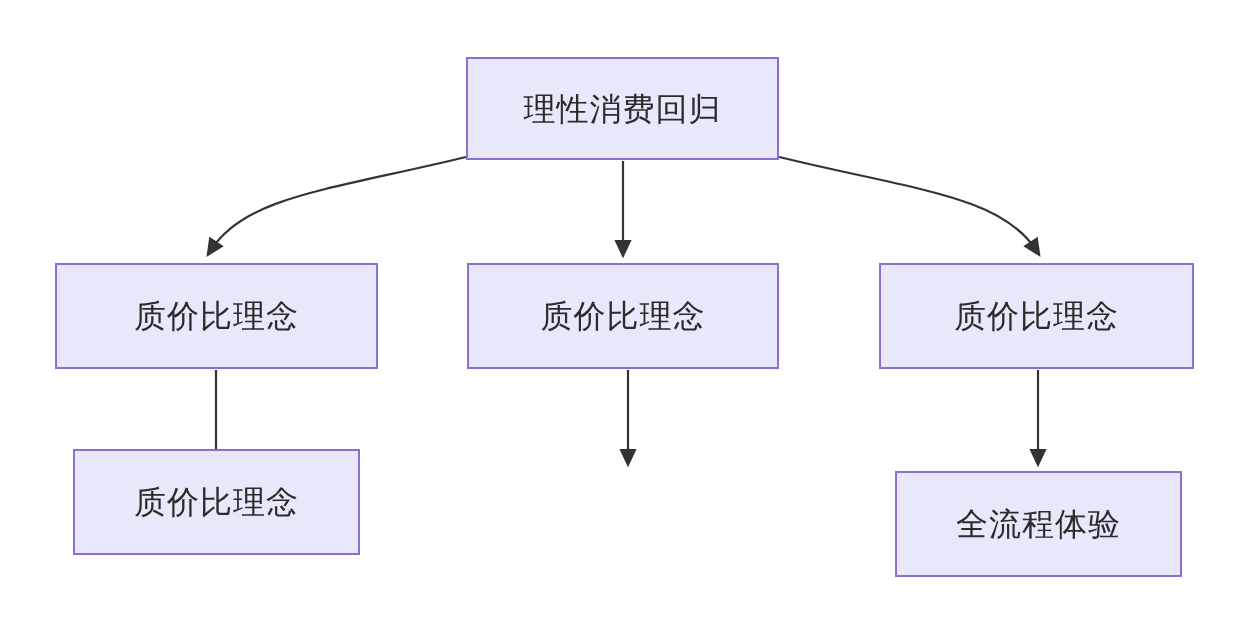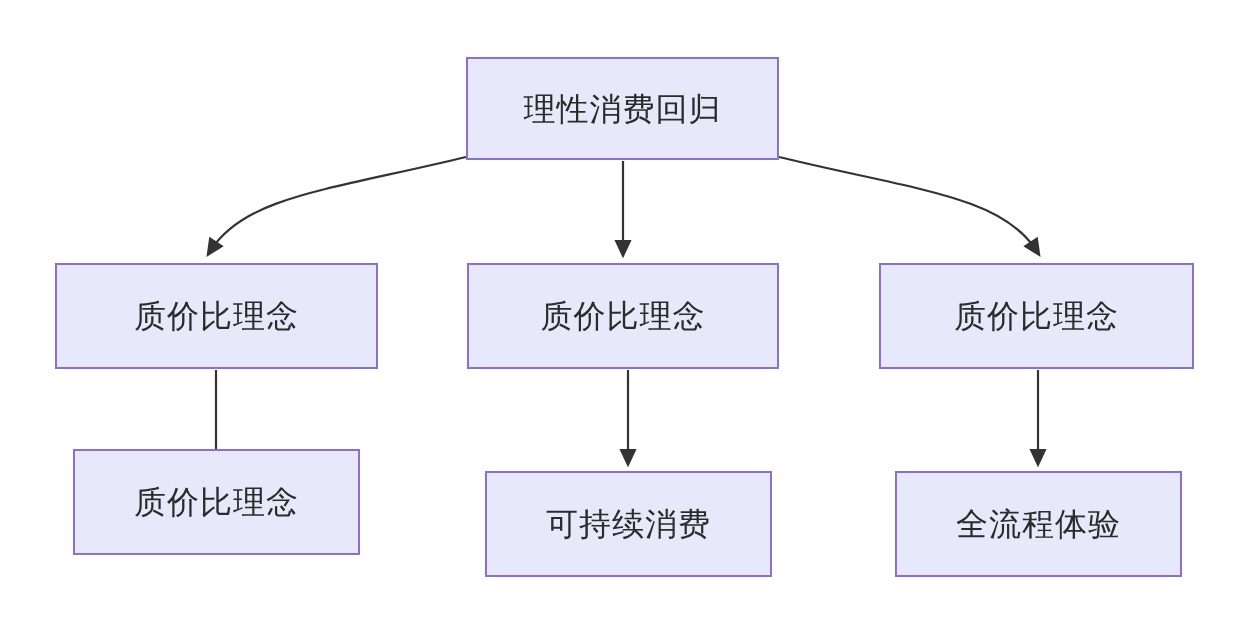--- a/index.html
+++ b/index.html
@@ -93,21 +93,18 @@
   </div>
 
   <div class="node" id="node-exp">
     <span class="node-label">质价比理念</span>
   </div>
 
   <div class="node" id="node-ratio">
     <span class="node-label">质价比理念</span>
   </div>
 
-  <div class="node" id="node-sustain">
-    <span class="node-label">可持续消费</span>
-  </div>
 
   <div class="node" id="node-fullflow">
     <span class="node-label">全流程体验</span>
   </div>
 
 </div>
 
 </body></html>

